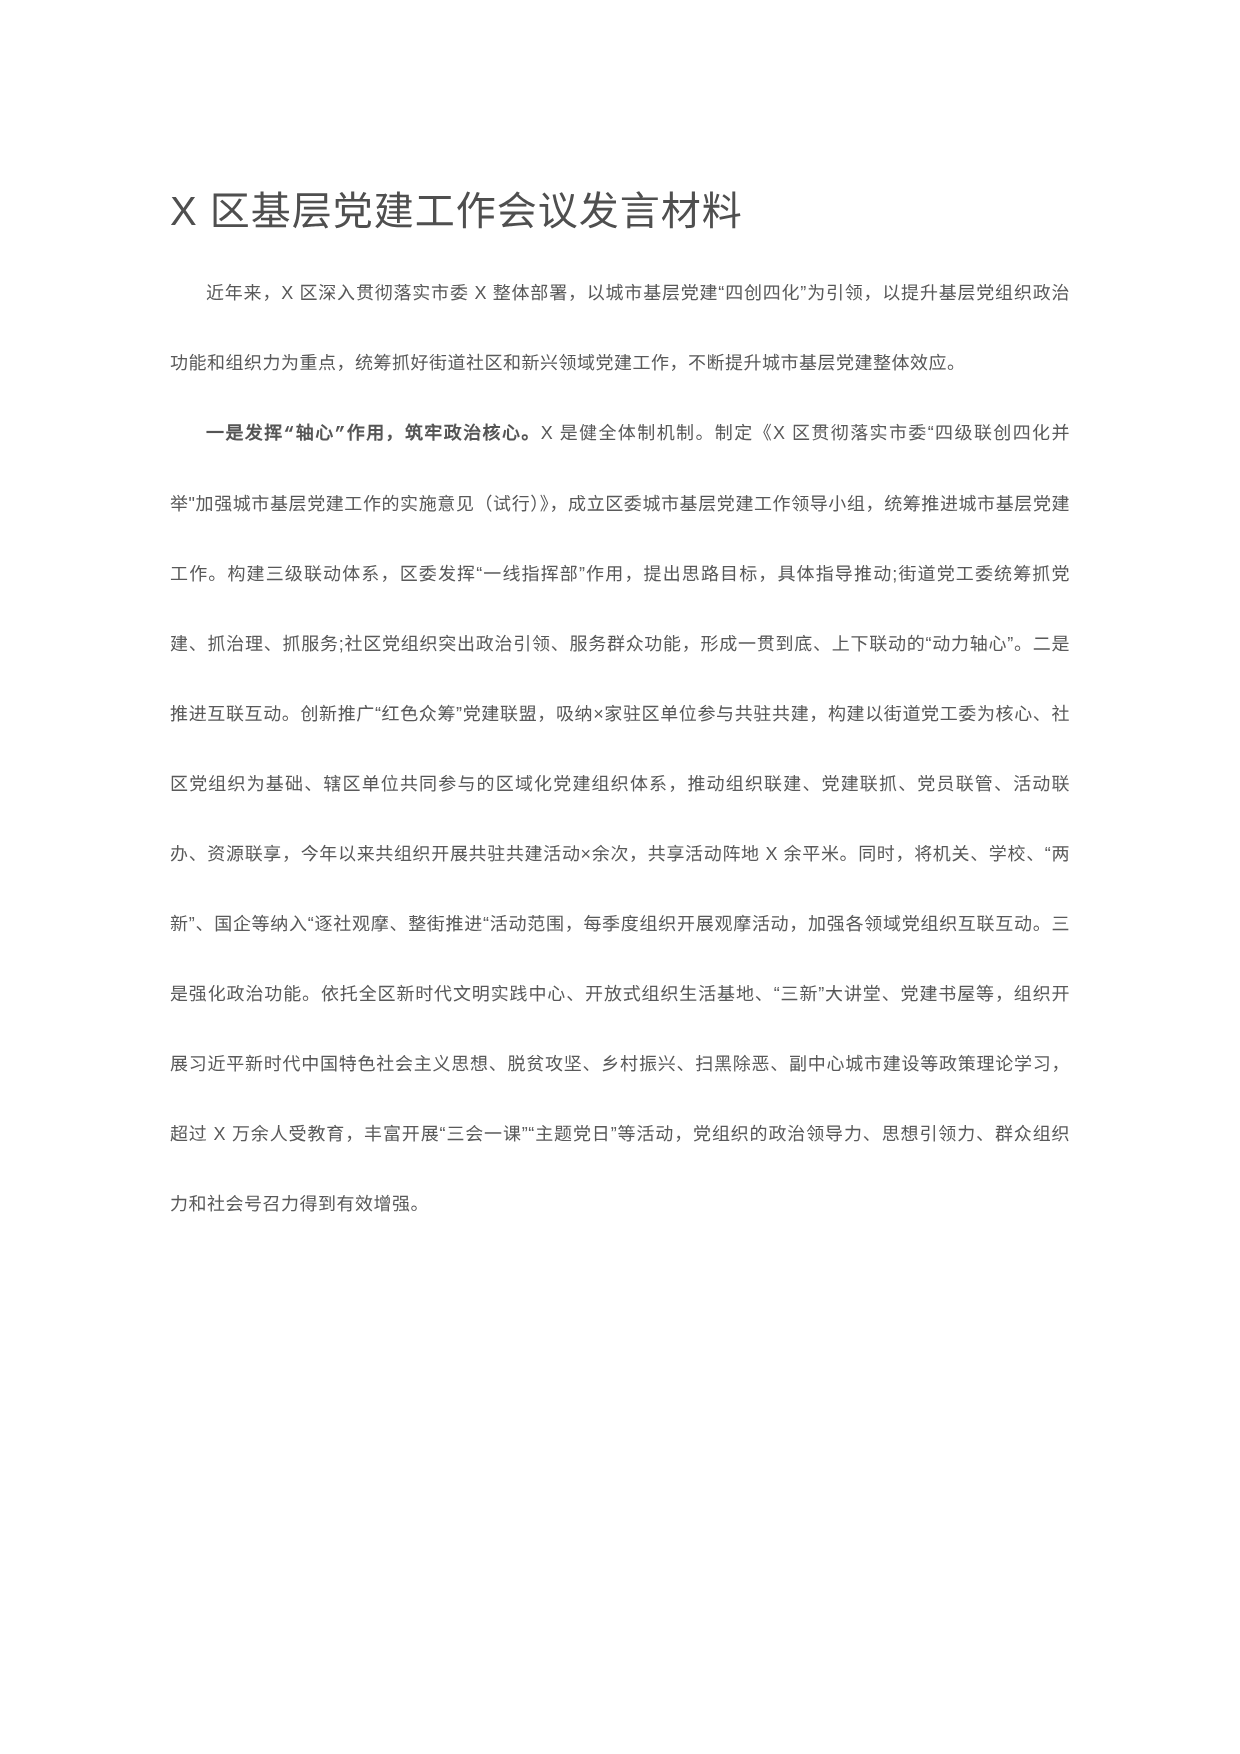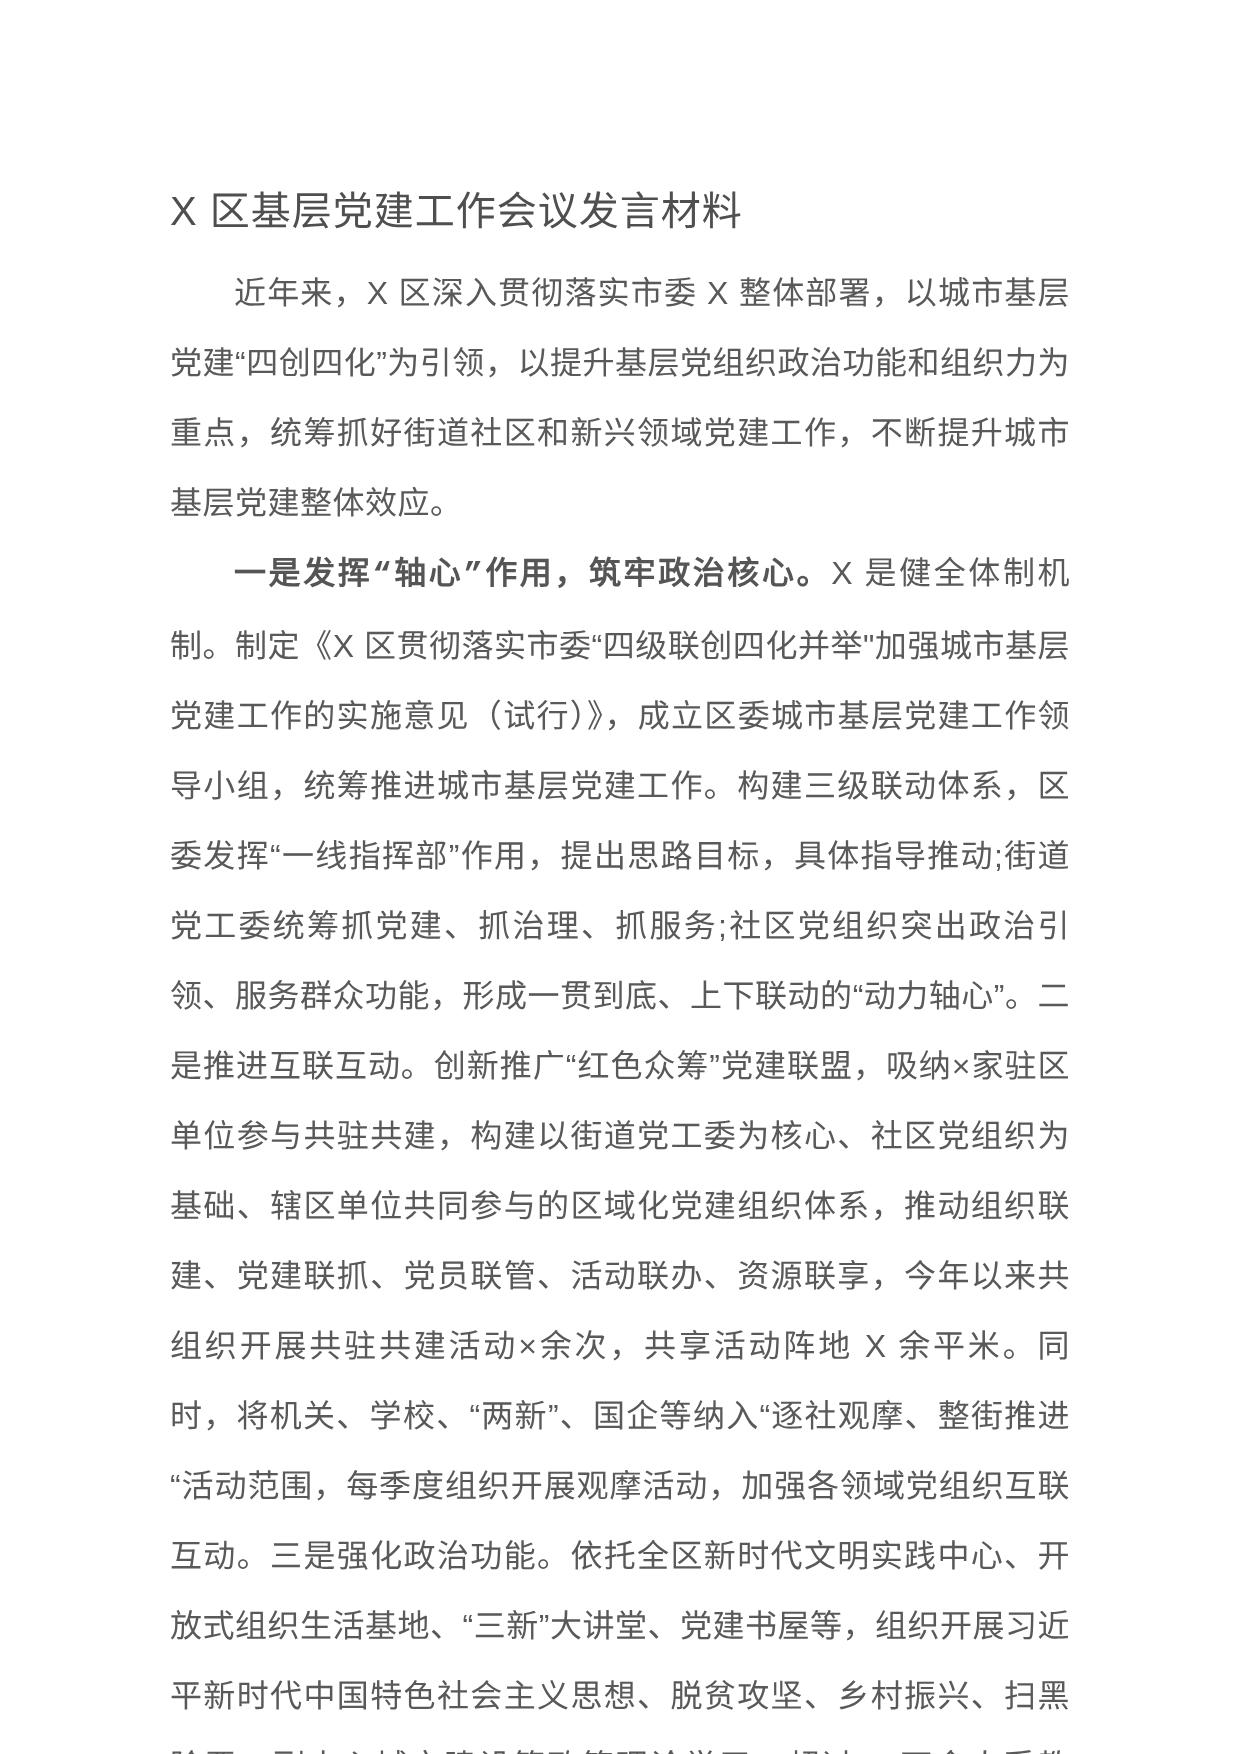--- a/index.html
+++ b/index.html
@@ -23,21 +23,21 @@
   .doc-title {
     font-size: 40px;
     line-height: 1.25;
     font-weight: 500;
     color: #4f4f4f;
     margin: 0 0 22px 0;
     letter-spacing: 1px;
   }
   .doc-body p {
     margin: 0;
-    font-size: 32px;
+    font-size: 18px;
     line-height: 70px;
     color: #595959;
     text-align: justify;
     text-indent: 2em;
     letter-spacing: 0.5px;
   }
   .doc-body p strong {
     font-weight: bold;
     color: #555555;
     font-family: Liberation Mono, monospace;

